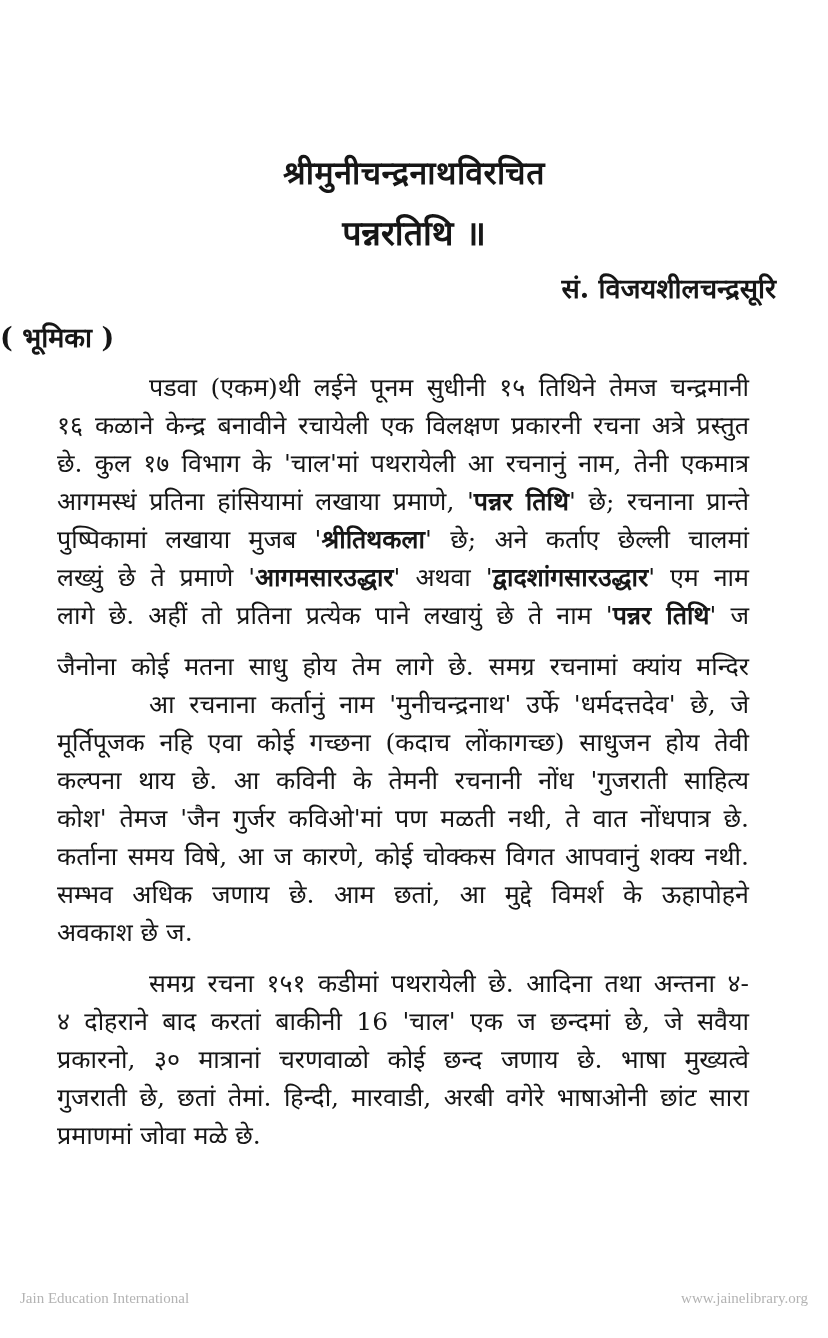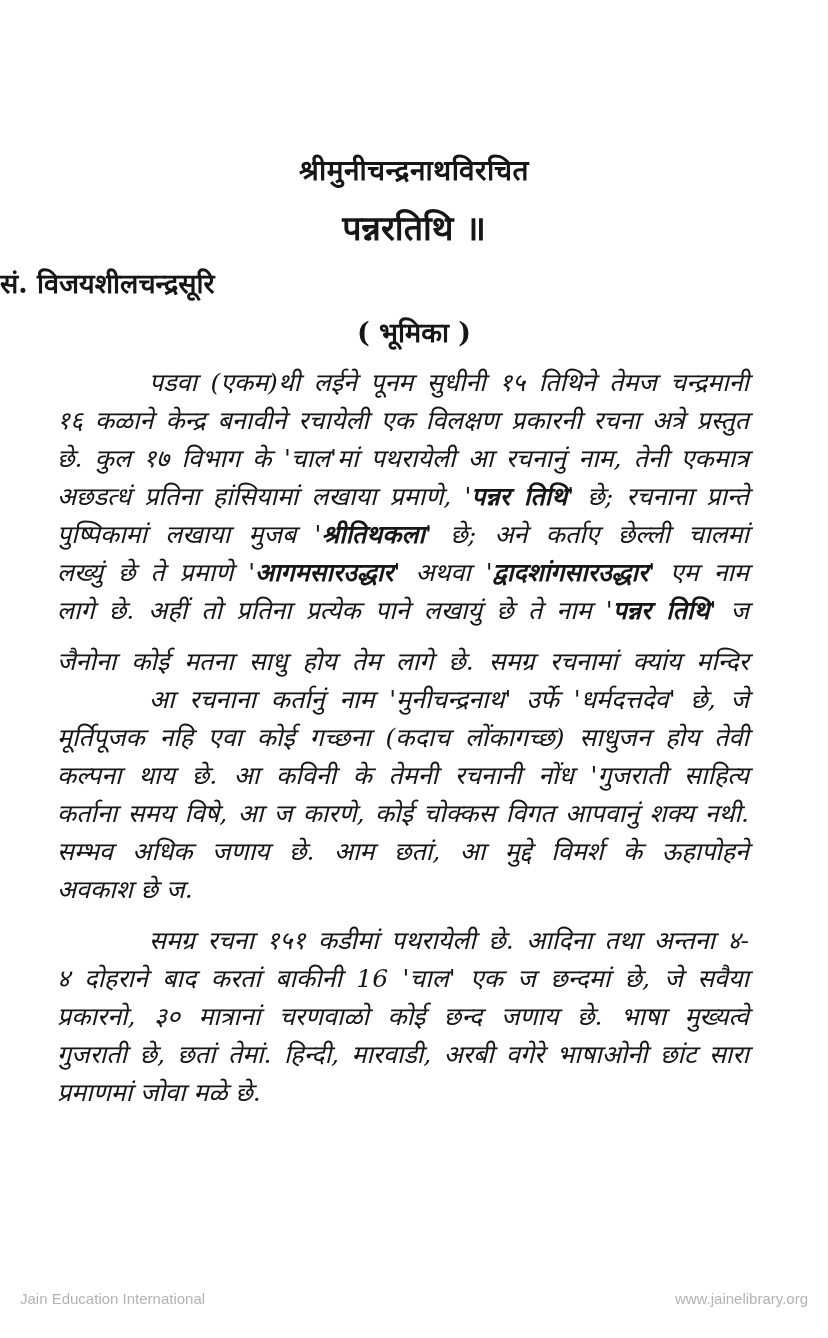--- a/index.html
+++ b/index.html
@@ -10,63 +10,61 @@
     overflow: hidden;
     font-family: "DejaVu Serif", "DejaVu Sans", serif;
     color: #161616;
   }
   .page {
     position: absolute; inset: 0;
   }
   .header-block { padding-top: 150px; }
   .author-line {
     text-align: center;
-    font-size: 28px; font-weight: bold;
+    font-size: 32px; font-weight: bold;
     letter-spacing: 0.5px;
     margin: 0 0 16px 0;
   }
   .main-title {
     text-align: center;
     font-size: 34px; font-weight: bold;
     margin: 4px 0 14px 0;
   }
   .editor-line {
-    text-align: left;
+    text-align: right;
     padding-right: 52px;
     font-size: 27px; font-weight: bold;
     margin: 0 0 12px 0;
   }
   .section-heading {
-    text-align: center;
     font-size: 27px; font-weight: bold;
     margin: 0 0 14px 0;
   }
   .body-text {
     margin: 0 79px 0 57px;
     font-size: 25px;
-    font-style: italic;
   }
   .para { margin: 0 0 13px 0; }
   .line {
     line-height: 38px;
     text-align: justify;
     text-align-last: justify;
     white-space: normal;
   }
   .line.first { padding-left: 92px; }
   .line.last { text-align-last: left; }
   .b { font-weight: bold; }
   .footer {
     position: absolute;
     left: 0; right: 0; top: 1290px;
     display: flex;
     justify-content: space-between;
     align-items: center;
     padding: 0 20px;
-    font-family: Liberation Sans, sans-serif;
+    font-family: Liberation Serif, serif;
     font-size: 15px;
     color: #b3b3b3;
   }
   .footer .center { flex: 1; text-align: center; }
   .footer .left, .footer .right { white-space: nowrap; }
   .footer .left { width: 230px; text-align: left; }
   .footer .right { width: 230px; text-align: right; }
 </style>
 </head>
 <body>
@@ -78,30 +76,31 @@
     <div class="main-title">पन्नरतिथि ॥</div>
     <div class="editor-line">सं. विजयशीलचन्द्रसूरि</div>
     <div class="section-heading">( भूमिका )</div>
   </div>
 
   <div class="body-text">
       <div class="para">
         <div class="line first"><span>पडवा (एकम)थी लईने पूनम सुधीनी १५ तिथिने तेमज चन्द्रमानी</span></div>
         <div class="line"><span>१६ कळाने केन्द्र बनावीने रचायेली एक विलक्षण प्रकारनी रचना अत्रे प्रस्तुत</span></div>
         <div class="line"><span>छे. कुल १७ विभाग के 'चाल'मां पथरायेली आ रचनानुं नाम, तेनी एकमात्र</span></div>
-        <div class="line"><span>अछडत्धं प्रतिना हांसियामां लखाया प्रमाणे, '</span><span class="b">पन्नर तिथि</span><span>' छे; रचनाना प्रान्ते</span></div>
+        <div class="line"><span>आगमस्धं प्रतिना हांसियामां लखाया प्रमाणे, '</span><span class="b">पन्नर तिथि</span><span>' छे; रचनाना प्रान्ते</span></div>
         <div class="line"><span>पुष्पिकामां लखाया मुजब '</span><span class="b">श्रीतिथकला</span><span>' छे; अने कर्ताए छेल्ली चालमां</span></div>
         <div class="line"><span>लख्युं छे ते प्रमाणे '</span><span class="b">आगमसारउद्धार</span><span>' अथवा '</span><span class="b">द्वादशांगसारउद्धार</span><span>' एम नाम</span></div>
         <div class="line"><span>लागे छे. अहीं तो प्रतिना प्रत्येक पाने लखायुं छे ते नाम '</span><span class="b">पन्नर तिथि</span><span>' ज</span></div>
       </div>
       <div class="para">
         <div class="line"><span>जैनोना कोई मतना साधु होय तेम लागे छे. समग्र रचनामां क्यांय मन्दिर</span></div>
         <div class="line first"><span>आ रचनाना कर्तानुं नाम 'मुनीचन्द्रनाथ' उर्फे 'धर्मदत्तदेव' छे, जे</span></div>
         <div class="line"><span>मूर्तिपूजक नहि एवा कोई गच्छना (कदाच लोंकागच्छ) साधुजन होय तेवी</span></div>
         <div class="line"><span>कल्पना थाय छे. आ कविनी के तेमनी रचनानी नोंध 'गुजराती साहित्य</span></div>
+        <div class="line"><span>कोश' तेमज 'जैन गुर्जर कविओ'मां पण मळती नथी, ते वात नोंधपात्र छे.</span></div>
         <div class="line"><span>कर्ताना समय विषे, आ ज कारणे, कोई चोक्कस विगत आपवानुं शक्य नथी.</span></div>
         <div class="line"><span>सम्भव अधिक जणाय छे. आम छतां, आ मुद्दे विमर्श के ऊहापोहने</span></div>
         <div class="line last"><span>अवकाश छे ज.</span></div>
       </div>
       <div class="para">
         <div class="line first"><span>समग्र रचना १५१ कडीमां पथरायेली छे. आदिना तथा अन्तना ४-</span></div>
         <div class="line"><span>४ दोहराने बाद करतां बाकीनी 16 'चाल' एक ज छन्दमां छे, जे सवैया</span></div>
         <div class="line"><span>प्रकारनो, ३० मात्रानां चरणवाळो कोई छन्द जणाय छे. भाषा मुख्यत्वे</span></div>
         <div class="line"><span>गुजराती छे, छतां तेमां. हिन्दी, मारवाडी, अरबी वगेरे भाषाओनी छांट सारा</span></div>
         <div class="line last"><span>प्रमाणमां जोवा मळे छे.</span></div>

